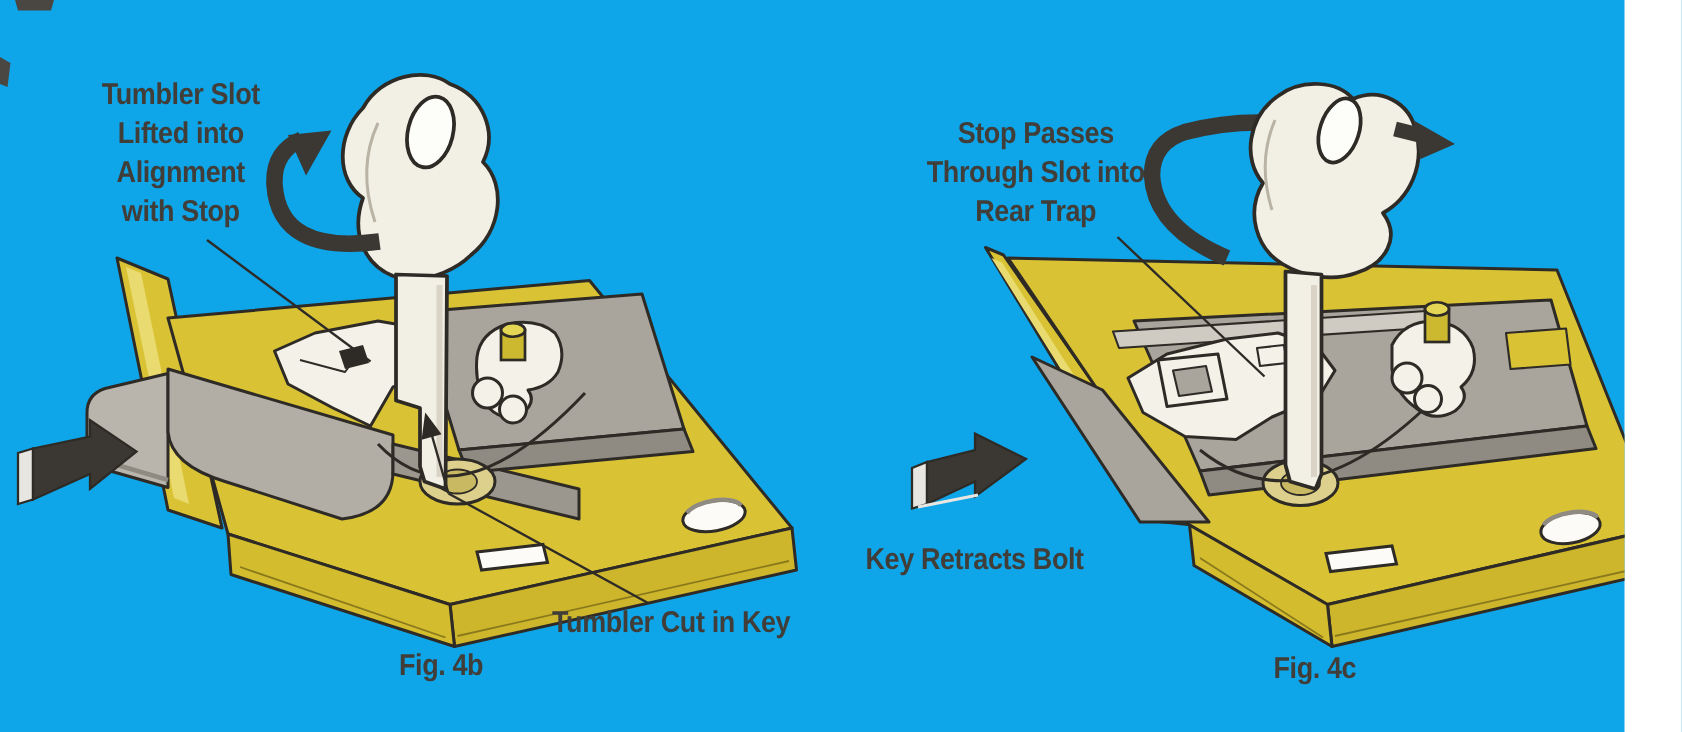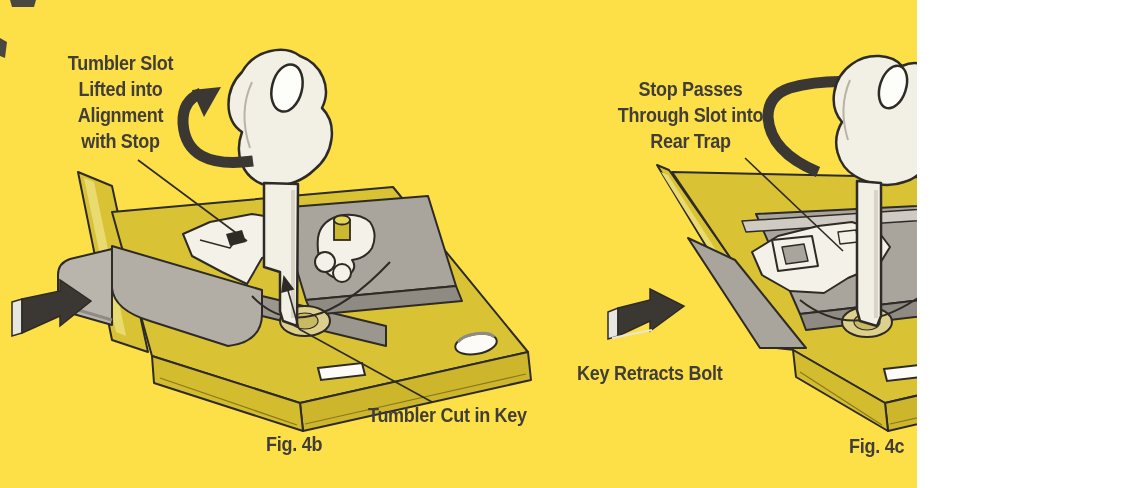--- a/index.html
+++ b/index.html
@@ -1,19 +1,19 @@
 <!DOCTYPE html>
 <html><head>
 <meta charset="utf-8">
 <style>
   html,body{margin:0;padding:0;background:#ffffff;}
   #stage{
     position:relative;
-    width:917px;height:488px;
-    background:#fde047;
+    width:1083px;height:488px;
+    background:#0ea5e9;
     overflow:hidden;
     font-family:"Liberation Sans", sans-serif;
     text-decoration:underline;
   }
   .label{
     position:absolute;
     color:#413e39;
     font-weight:bold;
     letter-spacing:-0.3px;
     white-space:pre-line;

